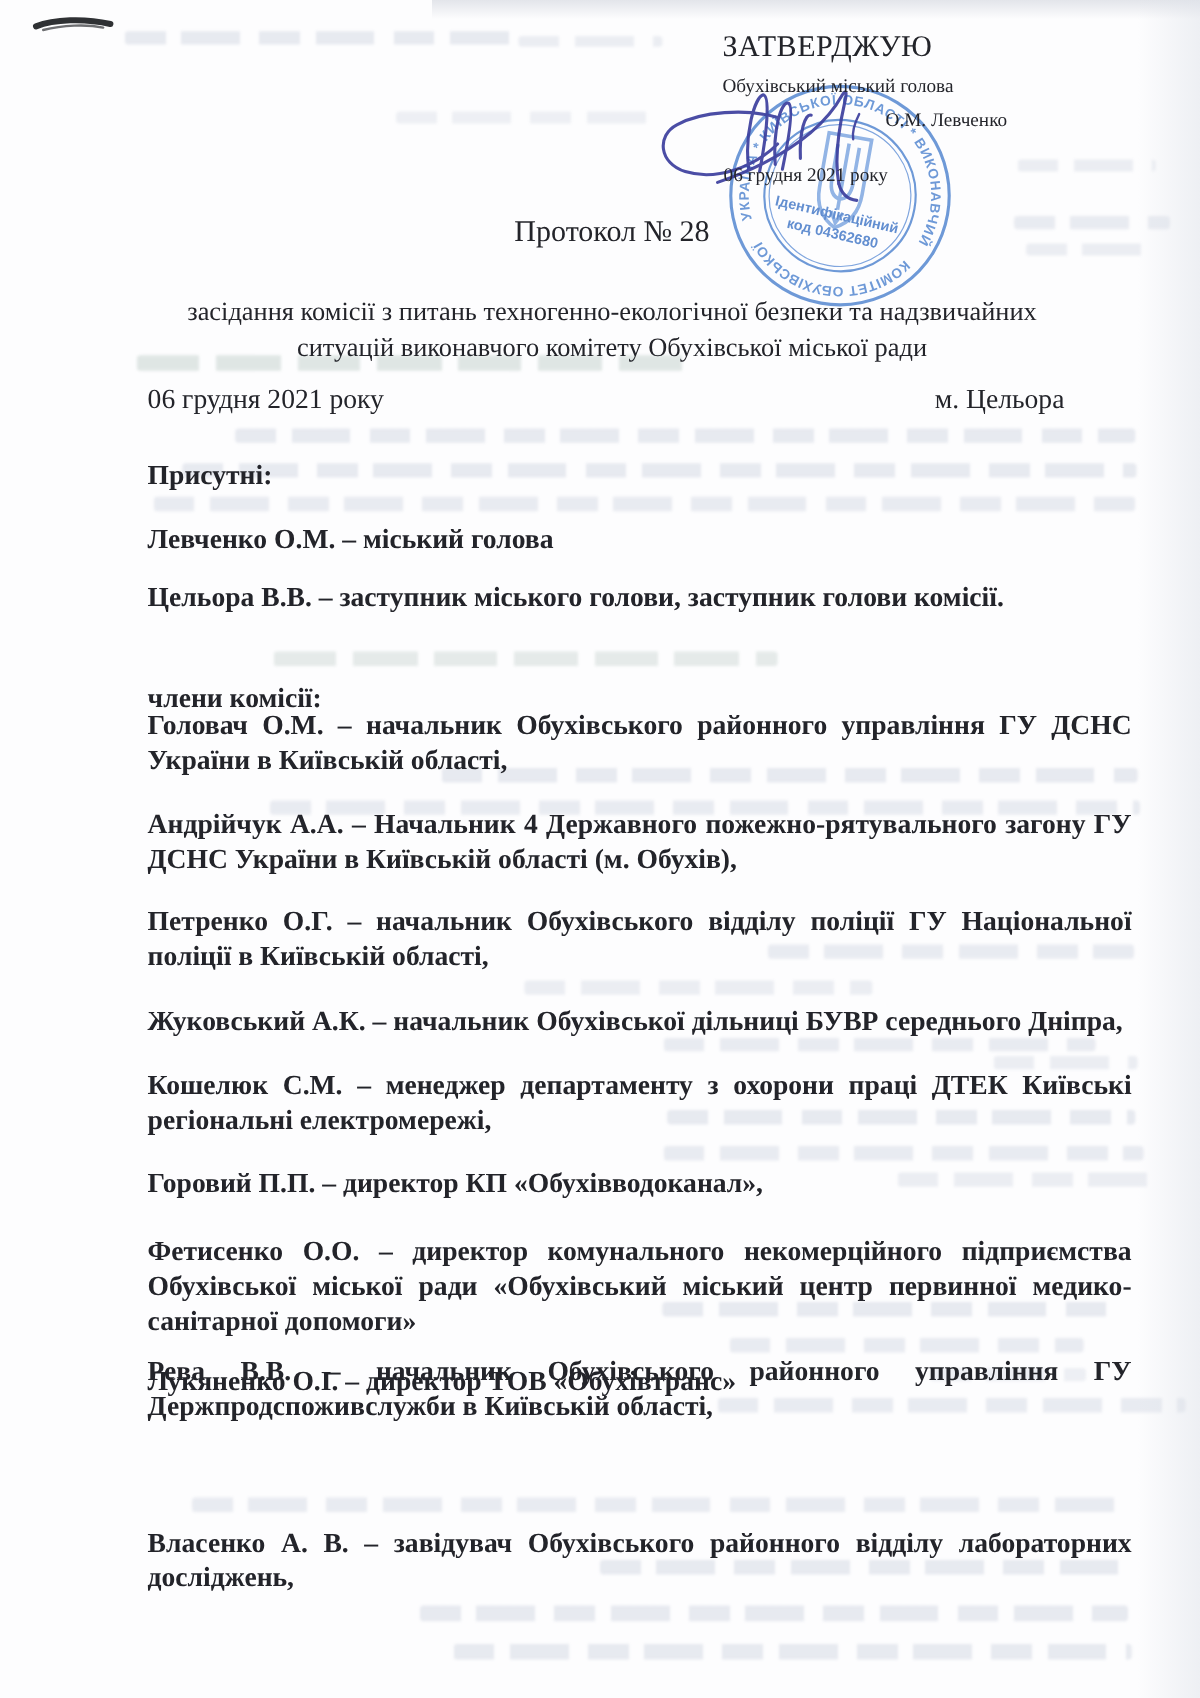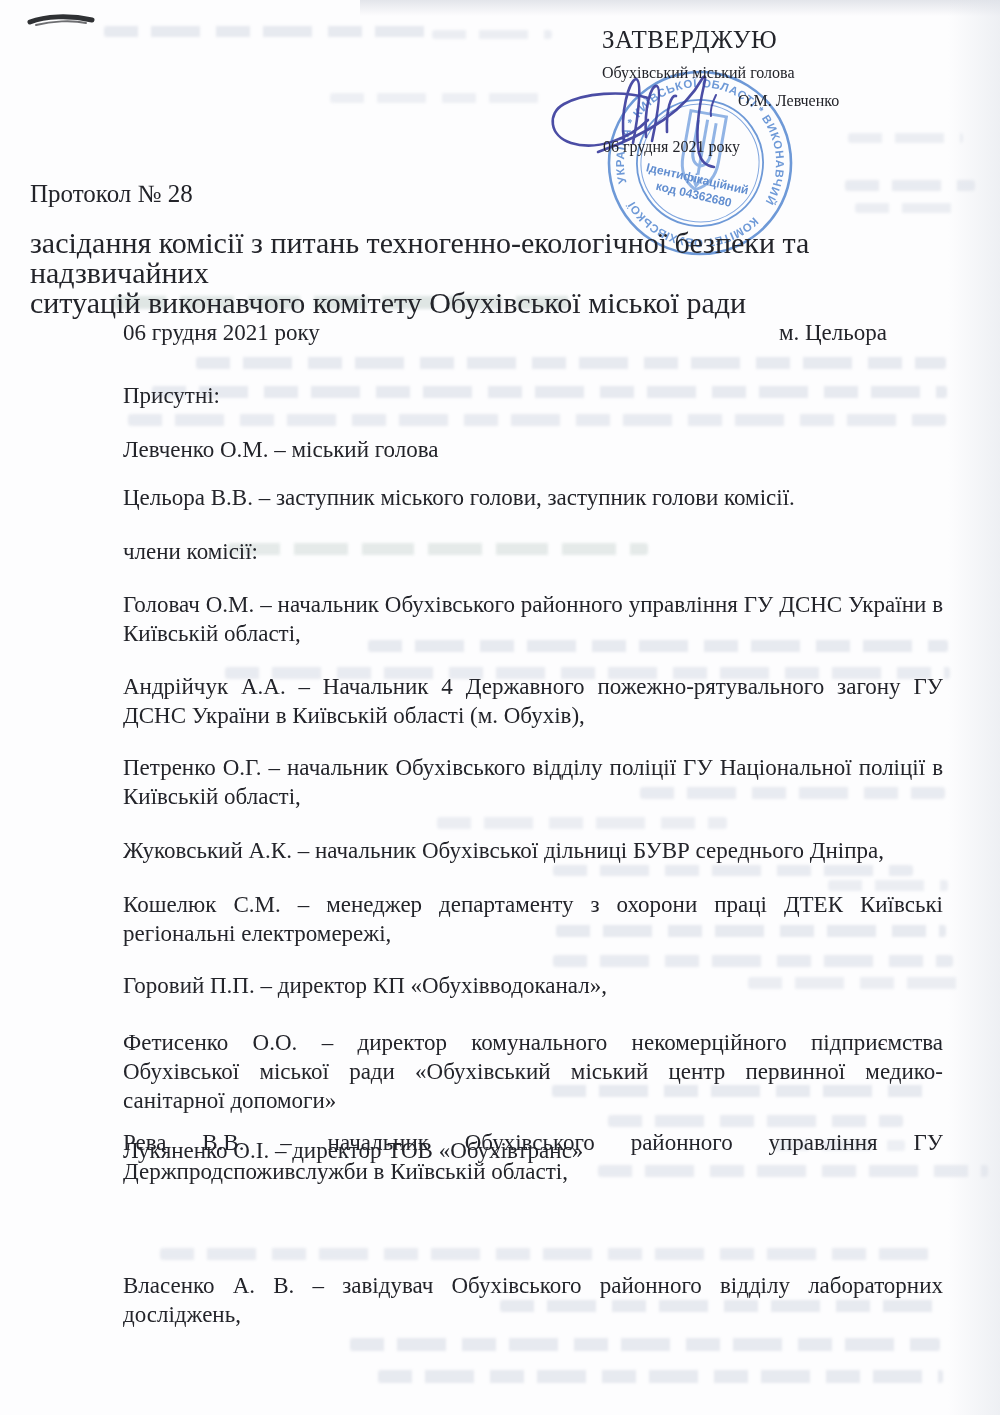--- a/index.html
+++ b/index.html
@@ -25,22 +25,22 @@
     content:"";position:absolute;top:0;bottom:0;right:0;width:52px;
     background:linear-gradient(90deg,rgba(222,226,233,0),rgba(222,226,233,.5));
     pointer-events:none;
   }
   .abs{position:absolute;}
   .hline{font-size:16px;line-height:30px;white-space:nowrap;}
   .doc{
     position:absolute;left:123px;top:0;width:820px;
     font-size:23px;line-height:29px;
   }
-  .para{position:absolute;width:100%;text-align:justify;}
-  .center-block{position:absolute;left:30px;width:960px;text-align:left;}
+  .para{position:absolute;width:100%;text-align:justify;font-weight:bold;}
+  .center-block{position:absolute;left:30px;width:960px;text-align:center;}
   .ghost{
     position:absolute;border-radius:3px;
     background:repeating-linear-gradient(90deg,
       rgba(104,122,158,.30) 0 34px, rgba(104,122,158,0) 34px 47px,
       rgba(104,122,158,.30) 47px 96px, rgba(104,122,158,0) 96px 112px);
     filter:blur(1.4px);
     pointer-events:none;
   }
   .ghost.g2{
     background:repeating-linear-gradient(90deg,
@@ -131,33 +131,33 @@
       <path d="M 716 95 C 712 103 710 110 711 116" stroke-width="2"></path>
     </g>
   </svg>
 
   <div class="abs hline" style="left:602px;top:25px;font-size:25px;letter-spacing:.5px">ЗАТВЕРДЖУЮ</div>
   <div class="abs hline" style="left:602px;top:58px">Обухівський міський голова</div>
   <div class="abs hline" style="left:738px;top:86px">О.М. Левченко</div>
   <div class="abs hline" style="left:603px;top:132px">06 грудня 2021 року</div>
 
   <div class="center-block" style="top:180px;font-size:25px">Протокол № 28</div>
-  <div class="center-block" style="top:228px;font-size:30px;line-height:30px">
+  <div class="center-block" style="top:245px;font-size:22px;line-height:30px">
     <div>засідання комісії з питань техногенно-екологічної безпеки та  надзвичайних</div>
     <div>ситуацій  виконавчого комітету Обухівської міської ради</div>
   </div>
 
   <div class="abs hline" style="left:123px;top:318px;font-size:23px">06 грудня 2021 року</div>
   <div class="abs hline" style="right:113px;top:318px;font-size:23px">м. Цельора</div>
 
   <div class="doc">
     <div class="para" style="top:381px">Присутні:</div>
     <div class="para" style="top:435px">Левченко О.М. – міський голова</div>
     <div class="para" style="top:483px">Цельора В.В.  – заступник міського голови, заступник голови комісії.</div>
-    <div class="para" style="top:537px">члени комісії:</div>
+    <div class="para" style="top:567px">члени комісії:</div>
     <div class="para" style="top:590px">Головач О.М.  – начальник Обухівського районного управління  ГУ ДСНС України в Київській області,</div>
     <div class="para" style="top:672px">Андрійчук А.А. – Начальник 4 Державного пожежно-рятувального загону ГУ ДСНС України в Київській області (м. Обухів),</div>
     <div class="para" style="top:753px">Петренко О.Г. –  начальник Обухівського відділу поліції ГУ Національної поліції в Київській області,</div>
     <div class="para" style="top:836px">Жуковський А.К. – начальник Обухівської дільниці БУВР середнього Дніпра,</div>
     <div class="para" style="top:890px">Кошелюк С.М. – менеджер департаменту з охорони праці ДТЕК Київські регіональні електромережі,</div>
     <div class="para" style="top:971px">Горовий П.П. – директор КП «Обухівводоканал»,</div>
     <div class="para" style="top:1028px">Фетисенко О.О. – директор комунального некомерційного підприємства Обухівської міської ради «Обухівський міський центр первинної медико-санітарної допомоги»</div>
     <div class="para" style="top:1136px">Лукяненко О.І. – директор ТОВ «Обухівтранс»</div>
     <div class="para" style="top:1128px">Рева В.В. – начальник Обухівського районного управління  ГУ Держпродспоживслужби в Київській області,</div>
     <div class="para" style="top:1271px">Власенко А. В. – завідувач Обухівського районного відділу лабораторних досліджень,</div>

